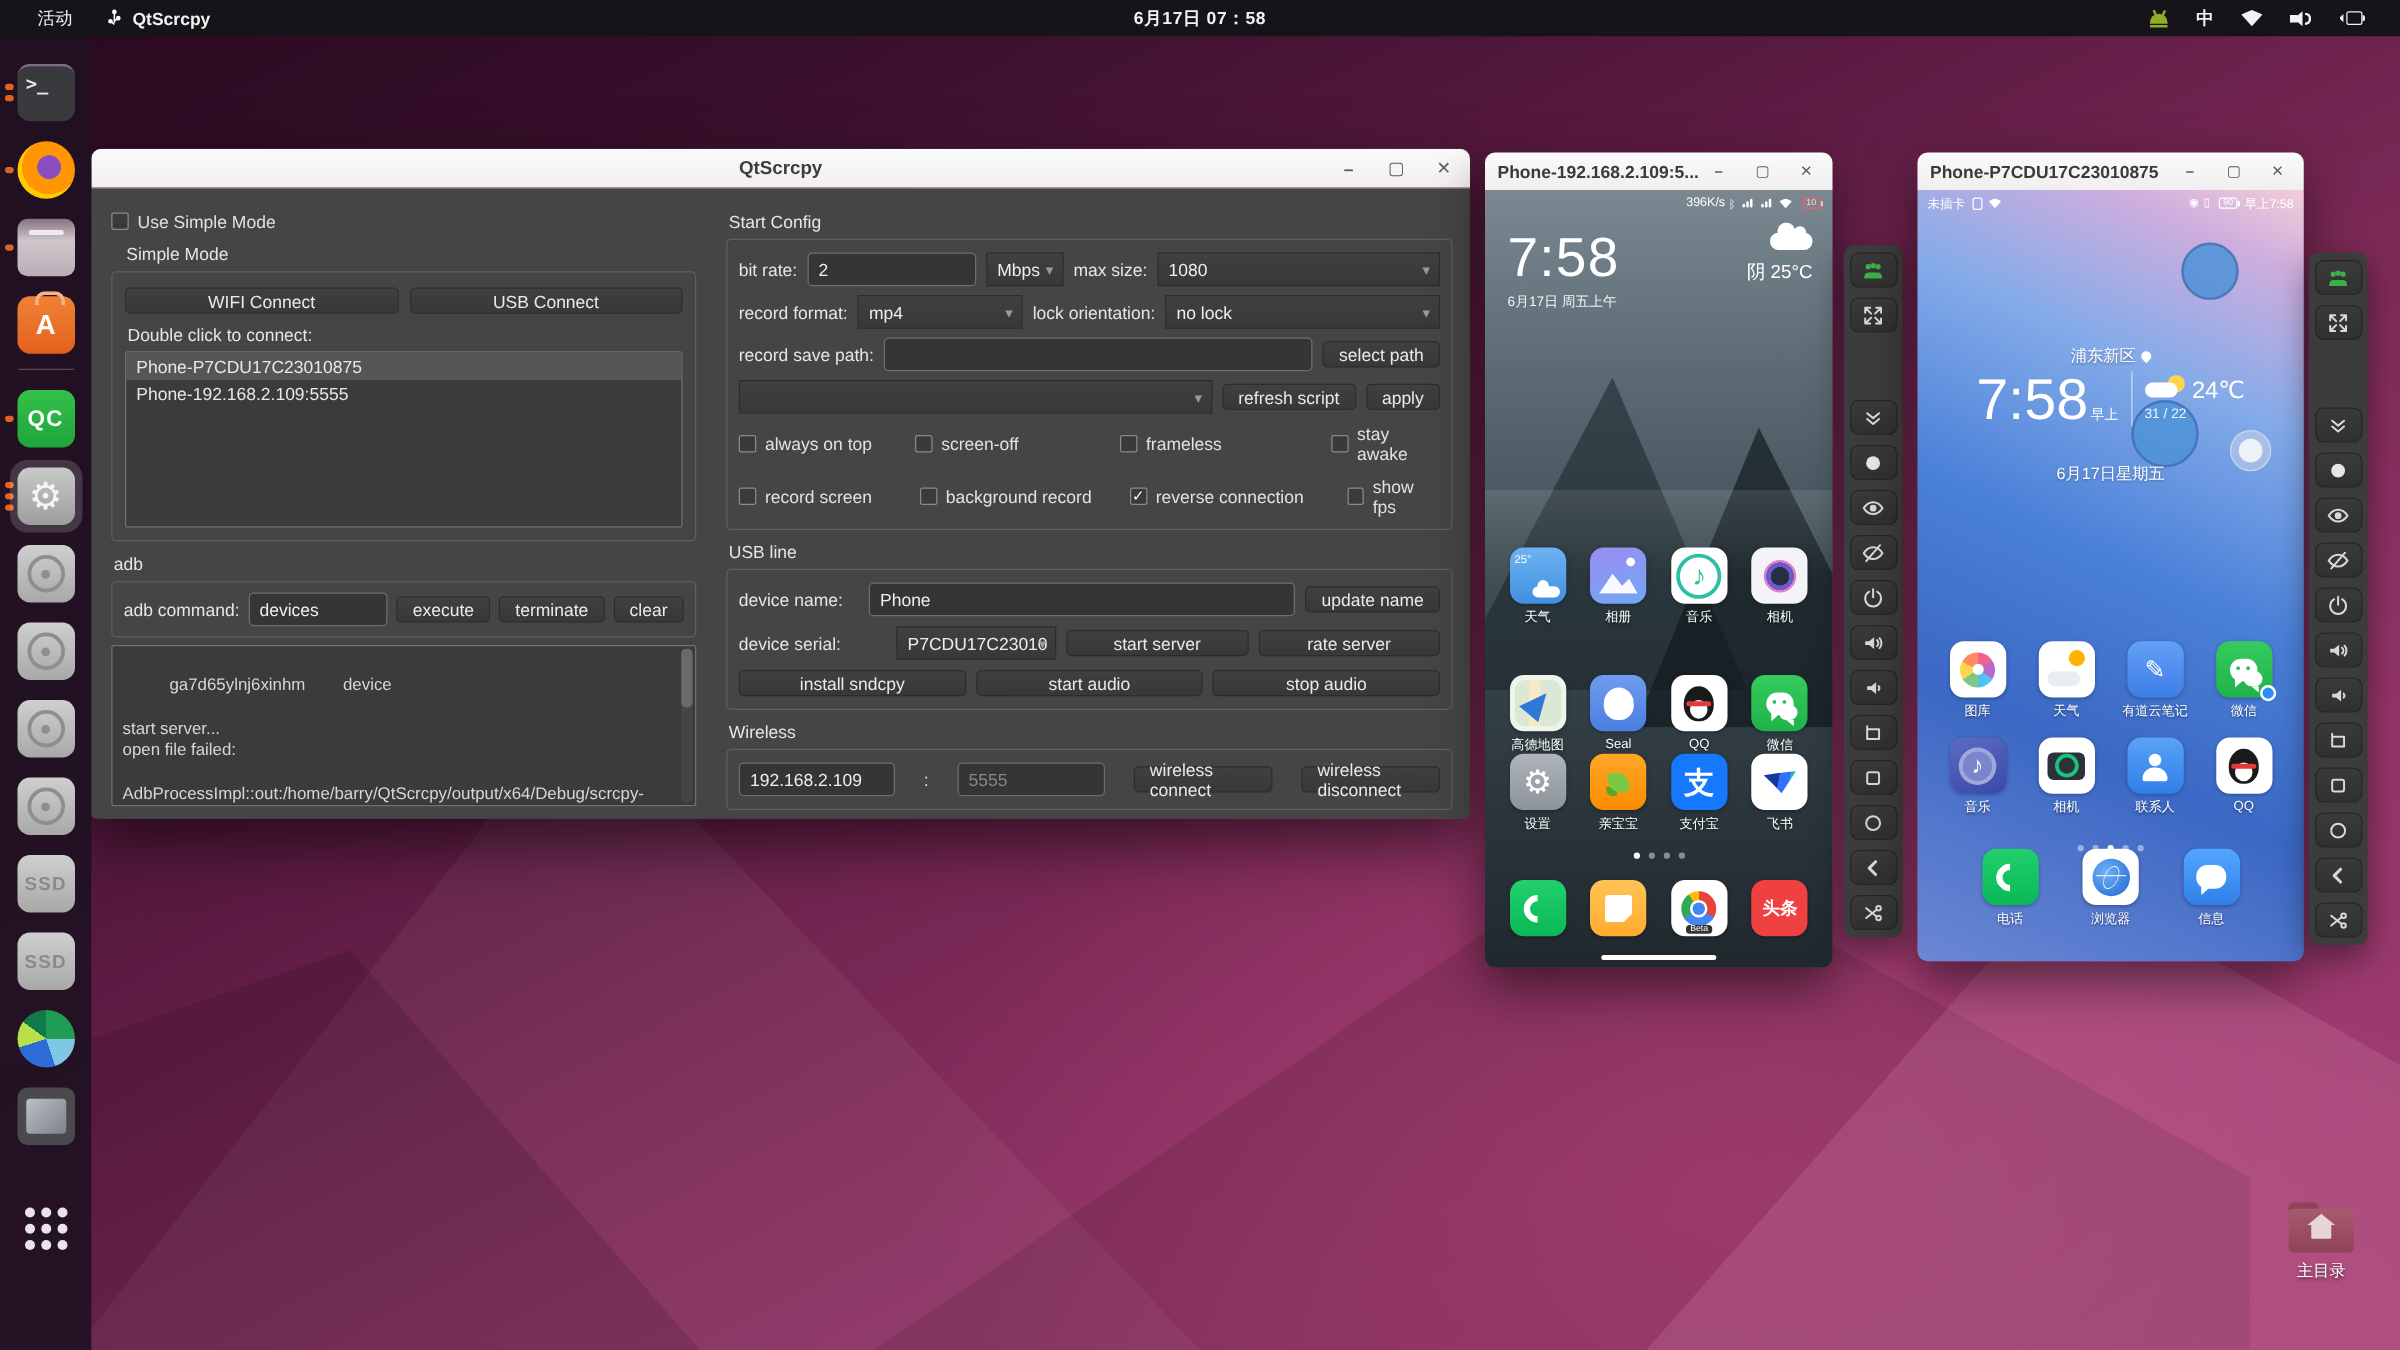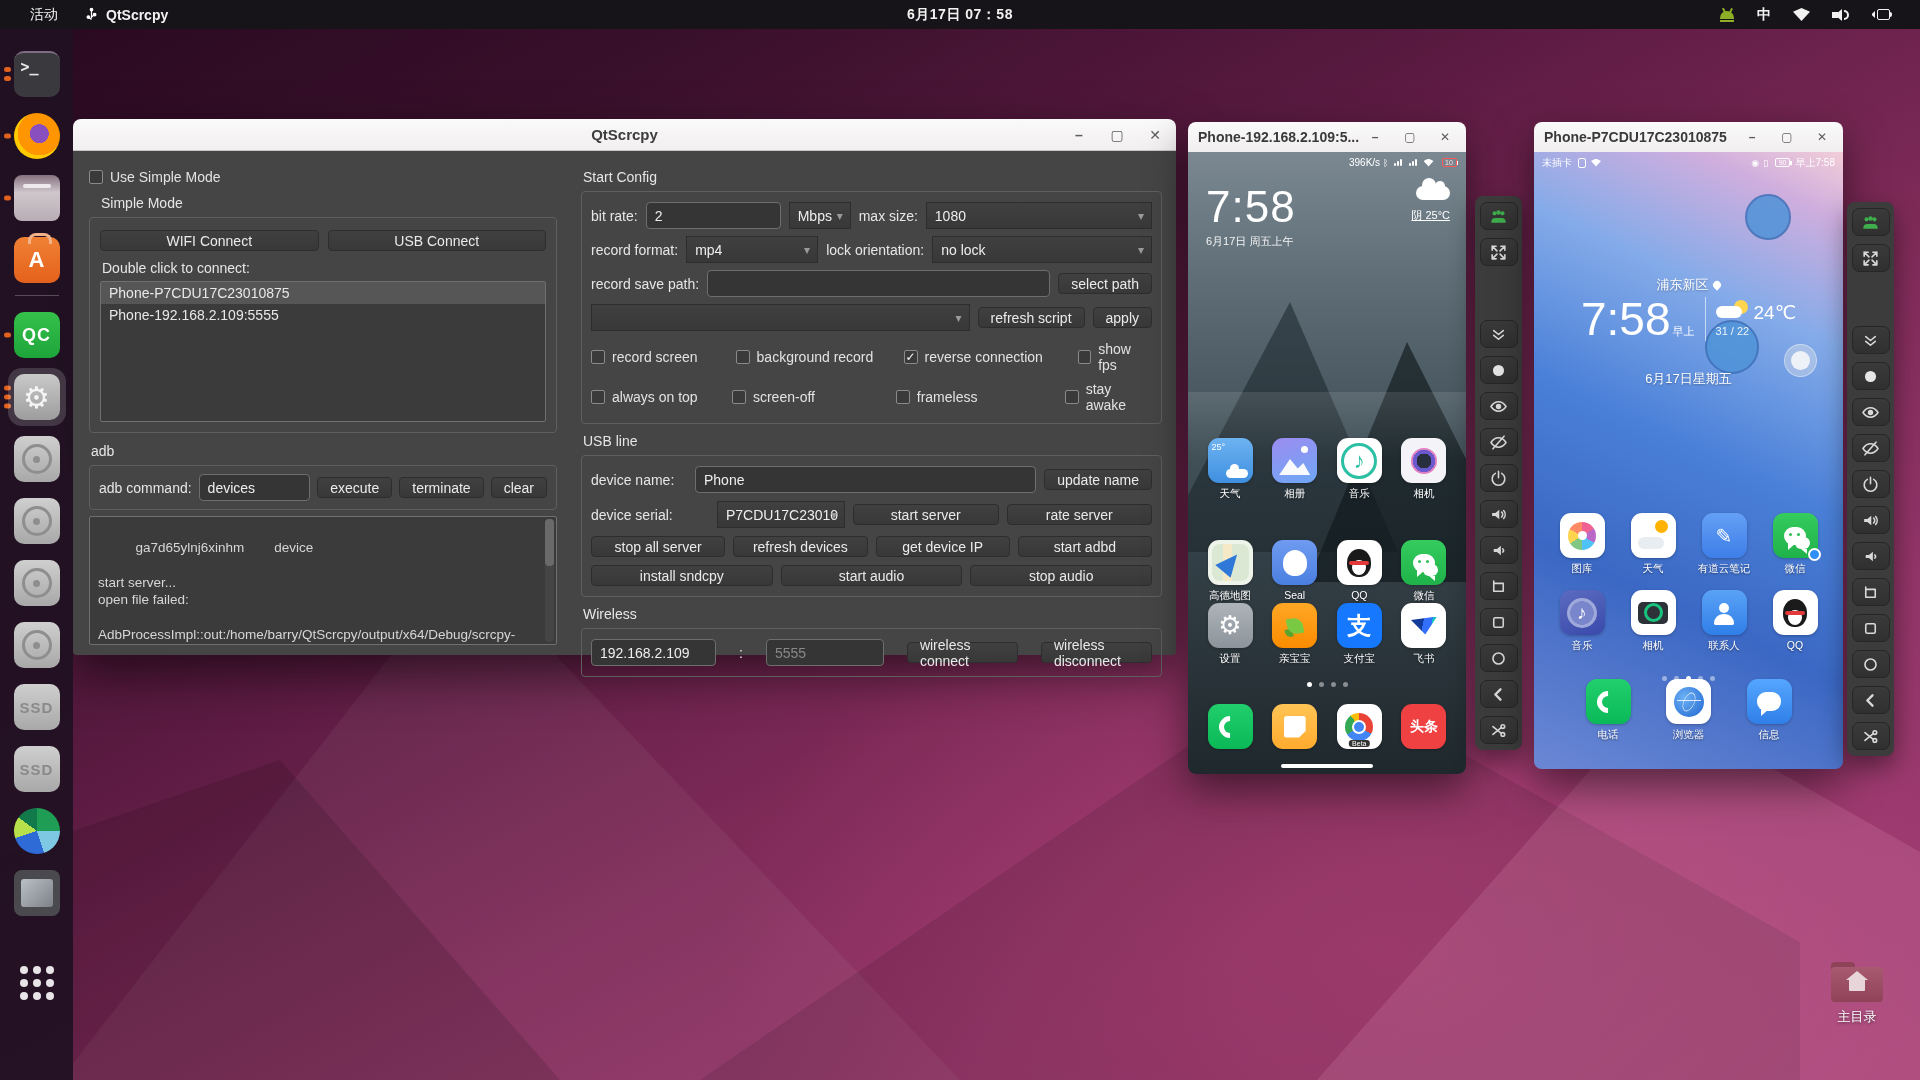--- a/index.html
+++ b/index.html
@@ -133,21 +133,21 @@
   .m1 { left:-30px; top:150px; width:240px; height:250px; background:rgba(25,36,42,.55); clip-path:polygon(0 100%,55% 0,100% 100%); }
   .m2 { left:120px; top:190px; width:220px; height:240px; background:rgba(16,24,28,.65); clip-path:polygon(0 100%,45% 0,100% 100%); }
   .fog { left:0; top:240px; width:278px; height:70px; background:linear-gradient(rgba(255,255,255,.10),rgba(255,255,255,0)); position:absolute; }
   .clockblk { position:absolute; left:18px; top:30px; }
   .bigclock { font-size:44px; font-weight:300; letter-spacing:1px; }
   .dateline { font-size:11px; color:rgba(255,255,255,.92); margin-top:2px; }
   .wx1 { position:absolute; right:16px; top:34px; text-align:right; }
   .cloud { width:34px; height:14px; background:#fff; border-radius:10px; position:relative; margin-left:auto; }
   .cloud::before { content:""; position:absolute; left:6px; top:-8px; width:14px; height:14px; background:#fff; border-radius:50%; }
   .cloud::after { content:""; position:absolute; right:5px; top:-5px; width:10px; height:10px; background:#fff; border-radius:50%; }
-  .wx1 .t { font-size:11px; margin-top:8px;text-decoration:underline; }
+  .wx1 .t { font-size:15px; margin-top:8px; }
 
   .phone2 { left:1534px; top:122px; width:309px; height:647px; }
   .phone2 .pscreen { height:617px;
     background:linear-gradient(205deg,#f2cdd8 0%,#cfaede 9%,#84abe9 26%,#4a80d8 48%,#3b68c4 70%,#6b87d4 100%); }
   .bluedot { position:absolute; border-radius:50%; background:#4f93d8; border:2px solid #3d6fb6; opacity:.85; }
   .bd1 { width:46px; height:46px; right:52px; top:42px; }
   .bd2 { width:54px; height:54px; right:84px; top:168px; }
   .locline { position:absolute; top:124px; width:100%; text-align:center; font-size:13px; text-shadow:0 1px 2px rgba(0,0,0,.3); }
   .pin { display:inline-block; width:8px; height:8px; background:#fff; border-radius:50% 50% 50% 0; transform:rotate(-45deg); margin-left:4px; }
   .widget2 { position:absolute; top:140px; width:100%; display:flex; justify-content:center; align-items:center; gap:10px; }
@@ -443,76 +443,70 @@
           <div class="row" style="gap:8px; margin-top:7px">
             <span class="glabel">record save path:</span>
             <input class="inp" style="flex: 1 1 0%; min-width: 0px;">
             <div class="btn">select path</div>
           </div>
           <div class="row" style="gap:8px; margin-top:7px">
             <div class="drop" style="flex:1"></div>
             <div class="btn">refresh script</div>
             <div class="btn">apply</div>
           </div>
+          <div class="row" style="margin-top:8px">
+            <label class="cb" style="width:148px">
+                <span class="box"></span>
+                <span>always on top</span>
+              </label>
+            <label class="cb" style="width:172px">
+                <span class="box"></span>
+                <span>screen-off</span>
+              </label>
+            <label class="cb" style="width:178px">
+                <span class="box"></span>
+                <span>frameless</span>
+              </label>
+            <label class="cb">
+                <span class="box"></span>
+                <span>stay awake</span>
+              </label>
+          </div>
           <div class="row" style="margin-top:10px">
             <label class="cb" style="width:148px">
                 <span class="box"></span>
                 <span>record screen</span>
               </label>
             <label class="cb" style="width:172px">
                 <span class="box"></span>
                 <span>background record</span>
               </label>
             <label class="cb" style="width:178px">
                 <span class="box">✓</span>
                 <span>reverse connection</span>
               </label>
             <label class="cb">
                 <span class="box"></span>
                 <span>show fps</span>
               </label>
           </div>
-          <div class="row" style="margin-top:8px">
-            <label class="cb" style="width:148px">
-                <span class="box"></span>
-                <span>always on top</span>
-              </label>
-            <label class="cb" style="width:172px">
-                <span class="box"></span>
-                <span>screen-off</span>
-              </label>
-            <label class="cb" style="width:178px">
-                <span class="box"></span>
-                <span>frameless</span>
-              </label>
-            <label class="cb">
-                <span class="box"></span>
-                <span>stay awake</span>
-              </label>
-          </div>
         </div>
 
         <div class="glabel" style="margin:9px 0 6px 2px">USB line</div>
         <div class="gbox" style="padding:10px 9px">
           <div class="row" style="gap:8px">
             <span class="glabel" style="width:96px">device name:</span>
             <input class="inp" style="flex: 1 1 0%; min-width: 0px;" value="Phone">
             <div class="btn">update name</div>
           </div>
           <div class="row" style="gap:8px; margin-top:8px">
             <span class="glabel" style="width:118px">device serial:</span>
             <div class="drop" style="width:128px">P7CDU17C23010</div>
             <div class="btn" style="flex:1">start server</div>
             <div class="btn" style="flex:1">rate server</div>
-          </div>
-          <div class="row" style="gap:8px; margin-top:8px">
-            <div class="btn" style="flex:1">stop all server</div>
-            <div class="btn" style="flex:1">refresh devices</div>
-            <div class="btn" style="flex:1">get device IP</div>
-            <div class="btn" style="flex:1">start adbd</div>
           </div>
           <div class="row" style="gap:8px; margin-top:8px">
             <div class="btn" style="flex:1">install sndcpy</div>
             <div class="btn" style="flex:1">start audio</div>
             <div class="btn" style="flex:1">stop audio</div>
           </div>
         </div>
 
         <div class="glabel" style="margin:9px 0 6px 2px">Wireless</div>
         <div class="gbox" style="padding:10px 9px">

